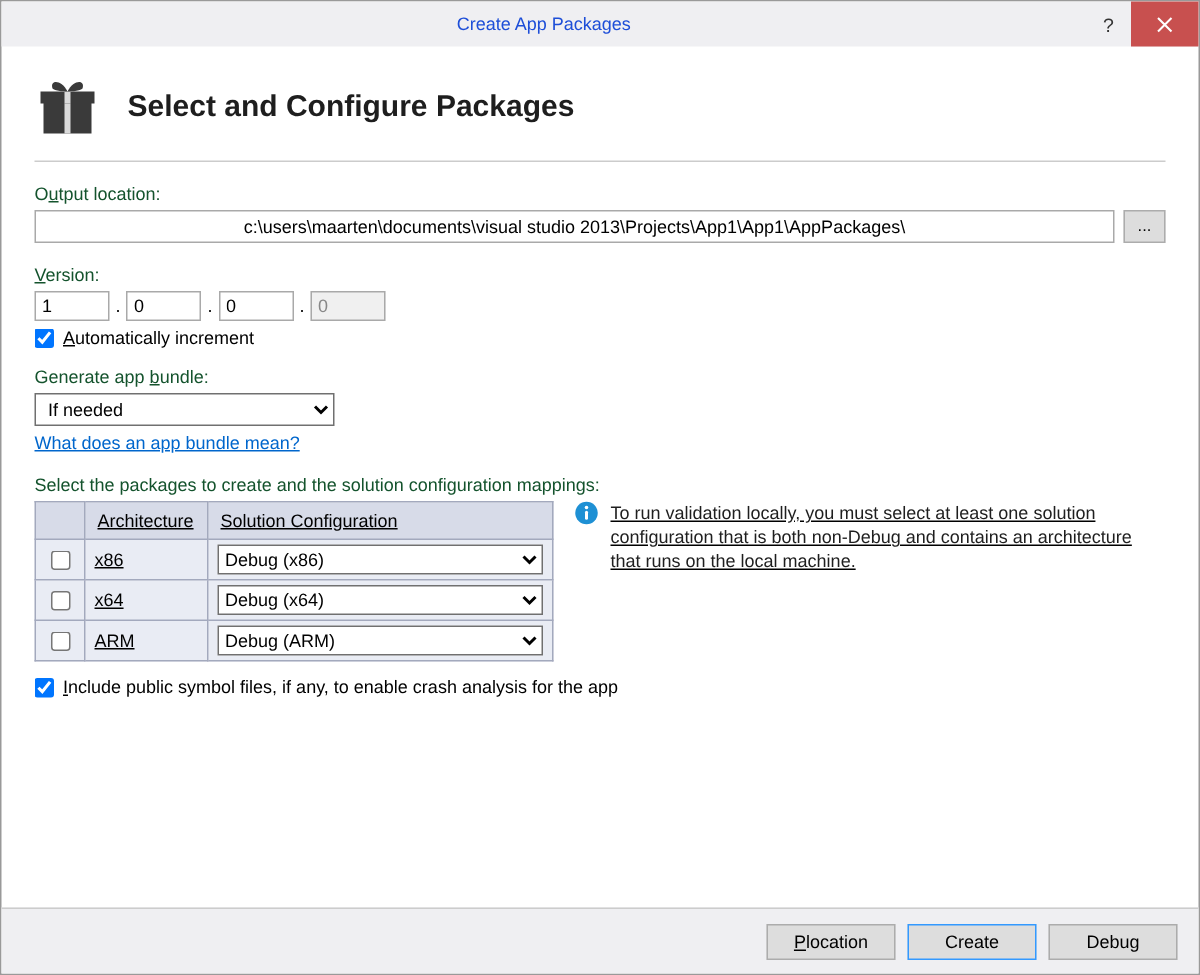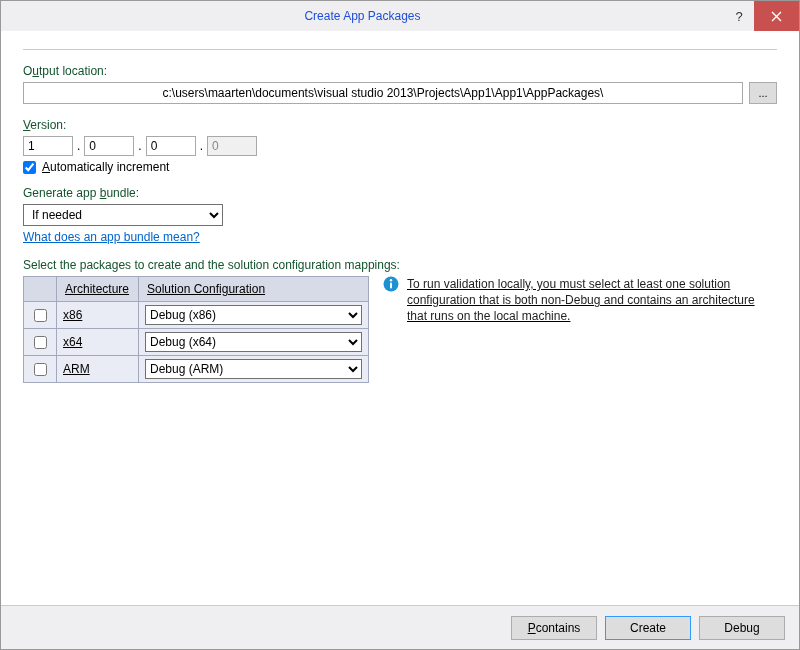--- a/index.html
+++ b/index.html
@@ -50,20 +50,31 @@
     <div class="title">Create App Packages</div>
     <div class="help-btn">?</div>
     <div class="close-btn">
       <svg width="11" height="11" viewBox="0 0 11 11">
           <path d="M1 1 L10 10 M10 1 L1 10" stroke="#fff" stroke-width="1.4"></path>
         </svg>
     </div>
   </div>
 
   <div class="content">
+    <div class="header-row">
+      <svg class="gift-icon" viewBox="0 0 44 44">
+        <rect x="6" y="18" width="32" height="22" fill="#3a3a3a"></rect>
+        <rect x="20" y="18" width="4" height="22" fill="#dadada"></rect>
+        <rect x="4" y="12" width="36" height="8" fill="#3a3a3a"></rect>
+        <rect x="20" y="12" width="4" height="8" fill="#dadada"></rect>
+        <path d="M22 12 C18 4 10 4 12 10 C14 12 22 12 22 12 Z" fill="#3a3a3a"></path>
+        <path d="M22 12 C26 4 34 4 32 10 C30 12 22 12 22 12 Z" fill="#3a3a3a"></path>
+      </svg>
+      <div class="page-heading">Select and Configure Packages</div>
+    </div>
     <hr class="divider">
 
     <div class="label"><span>O</span><span class="underline">u</span><span>tput location:</span></div>
     <div class="output-row">
       <input class="output-input" value="c:\users\maarten\documents\visual studio 2013\Projects\App1\App1\AppPackages\" style="">
       <button class="browse-btn">...</button>
     </div>
 
     <div class="label"><span class="underline">V</span><span>ersion:</span></div>
     <div class="version-row">
@@ -115,20 +126,24 @@
       <div class="info-box">
         <svg class="info-icon" viewBox="0 0 16 16">
           <circle cx="8" cy="8" r="7.5" fill="#1e90d4"></circle>
           <circle cx="8" cy="4.3" r="1.2" fill="#fff"></circle>
           <rect x="7" y="6.5" width="2" height="6" rx="1" fill="#fff"></rect>
         </svg>
         <div class="info-text">To run validation locally, you must select at least one solution configuration that is both non-Debug and contains an architecture that runs on the local machine.</div>
       </div>
     </div>
 
+    <label class="check-row">
+      <input type="checkbox" checked="" style="">
+      <span><span class="underline">I</span><span>nclude public symbol files, if any, to enable crash analysis for the app</span></span>
+    </label>
   </div>
 
   <div class="footer">
-    <button><span class="underline">P</span><span>contains</span></button>
+    <button><span class="underline">P</span><span>location</span></button>
     <button class="primary">Create</button>
     <button>Debug</button>
   </div>
 </div>
 
 </body></html>

